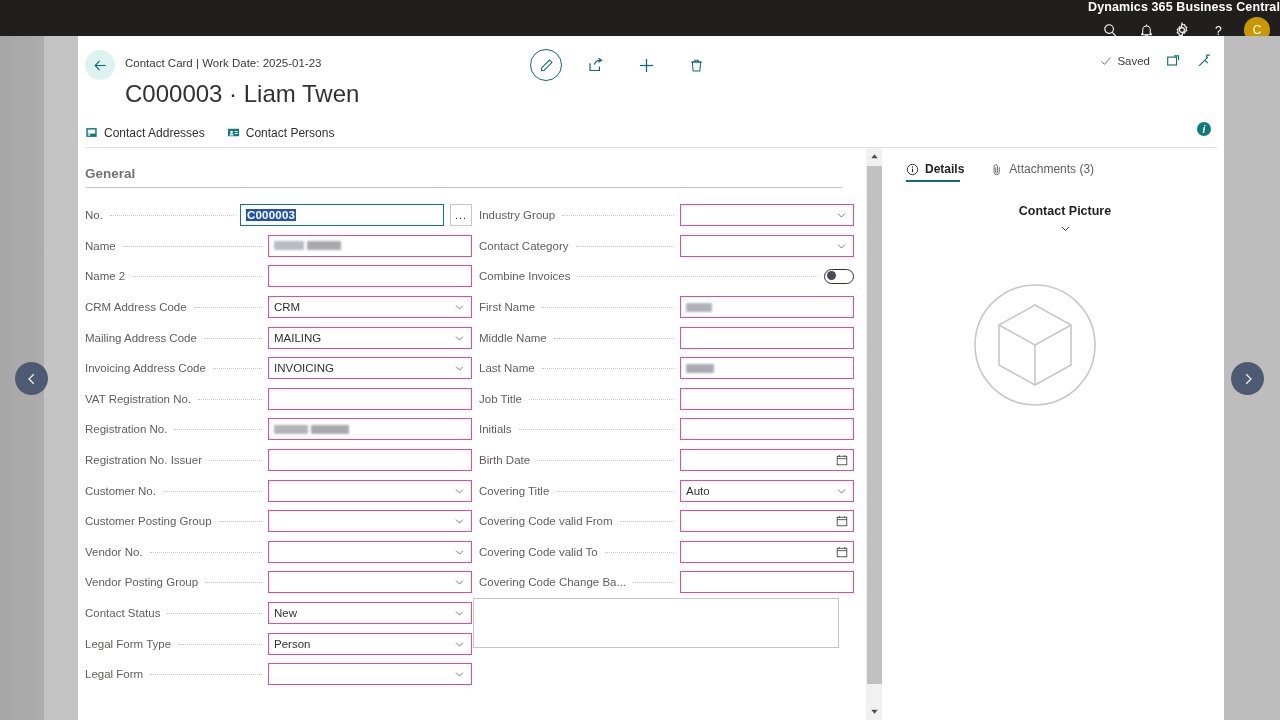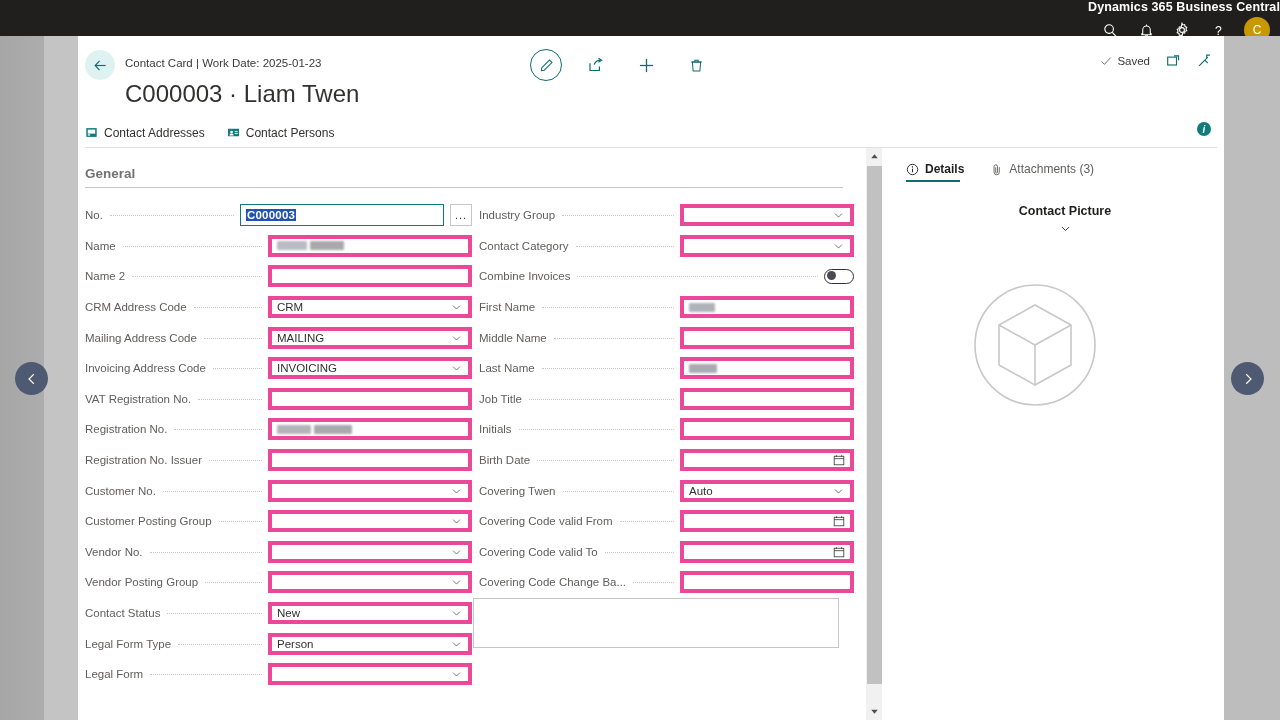--- a/index.html
+++ b/index.html
@@ -132,21 +132,21 @@
     font-size:11.5px; color:#605e5c; white-space:nowrap;
     padding-left:7px; display:flex; align-items:baseline; flex:1; min-width:0;
     overflow:hidden;
   }
   .lbl .dots {
     flex:1; margin:0 6px 0 7px;
     border-bottom:1.5px dotted #c8c6c4; transform:translateY(-3px);
     min-width:6px;
   }
   .fld {
-    width:204px; height:22px; border:4px solid #ec4899; background:#ffffff;
+    width:204px; height:22px; border:1px solid #ec4899; background:#ffffff;
     display:flex; align-items:center; padding:0 5px; font-size:11.5px;
     color:#323130; position:relative; flex:none;
   }
   .col.right .fld { width:174px; }
   .fld.focus { border:1px solid #0f7b7b;font-weight:bold; }
   .fld .sel {
     background:#2353b1; color:#ffffff; padding:0 1px; letter-spacing:.2px;
   }
   .caret {
     position:absolute; right:6px; top:50%; transform:translateY(-50%);
@@ -657,21 +657,21 @@
                     <line x1="1.6" y1="6.2" x2="14.4" y2="6.2" stroke="currentColor" stroke-width="1.1"></line>
                     <line x1="4.6" y1="1.6" x2="4.6" y2="4" stroke="currentColor" stroke-width="1.1"></line>
                     <line x1="11.4" y1="1.6" x2="11.4" y2="4" stroke="currentColor" stroke-width="1.1"></line>
                   </svg>
                 </span>
               </div>
           </div>
 
           <div class="row">
             <div class="lbl">
-                <span>Covering Twen</span>
+                <span>Covering Title</span>
                 <span class="dots"></span>
               </div>
             <div class="fld">
                 <span>Auto</span>
                 <span class="caret">
                   <svg width="11" height="11" viewBox="0 0 16 16">
                     <polyline points="3,6 8,11 13,6" fill="none" stroke="currentColor" stroke-width="1.2"></polyline>
                   </svg>
                 </span>
               </div>

